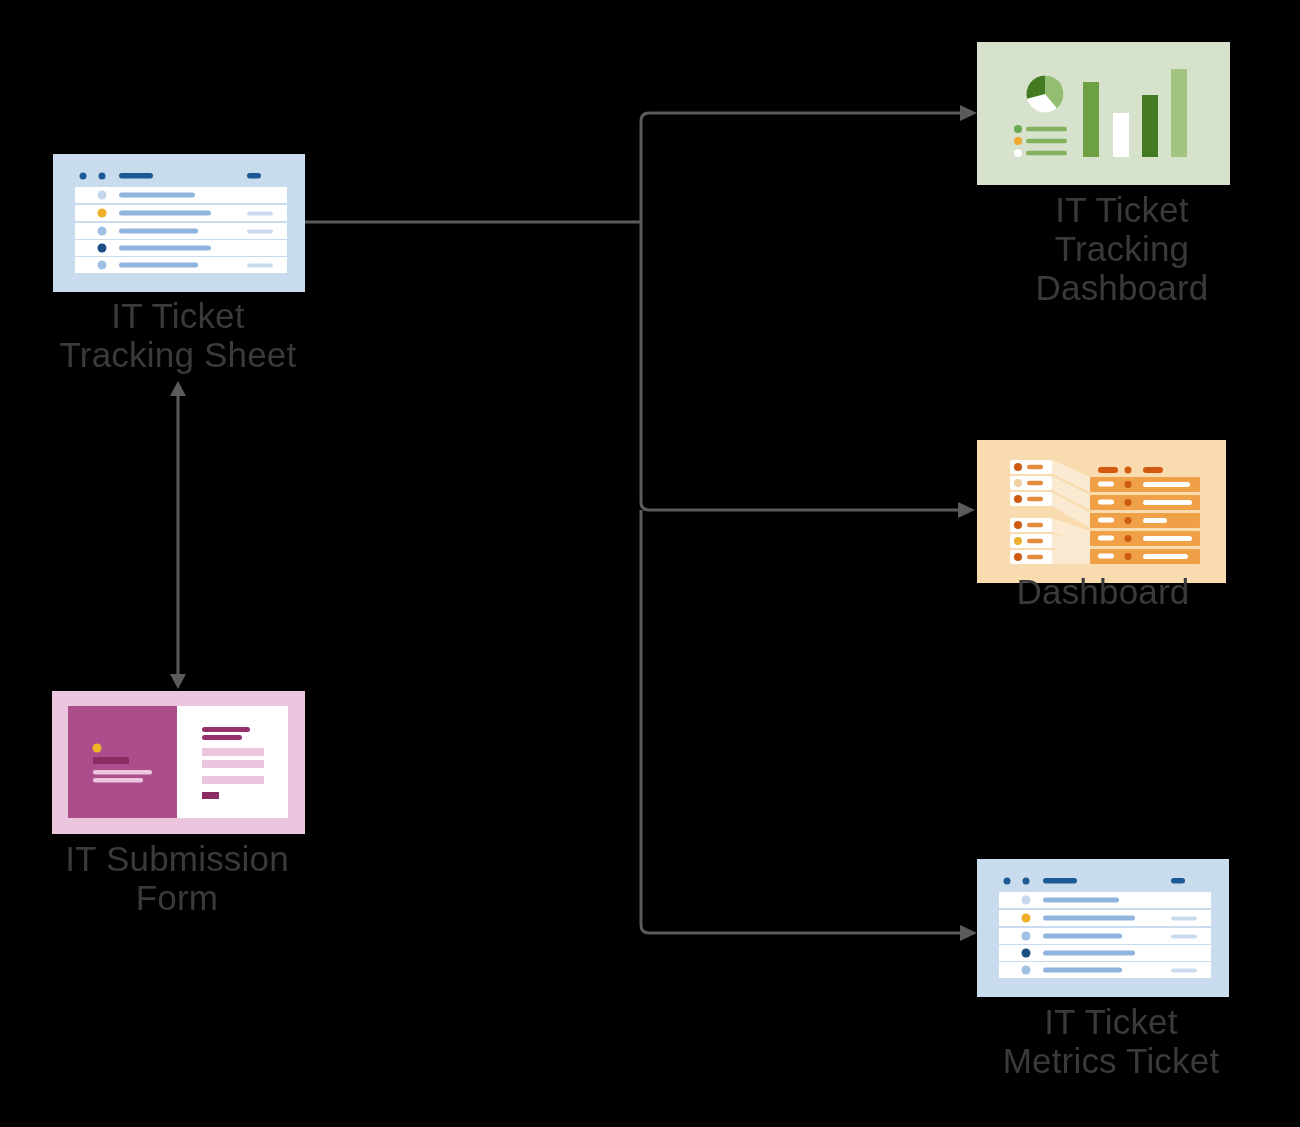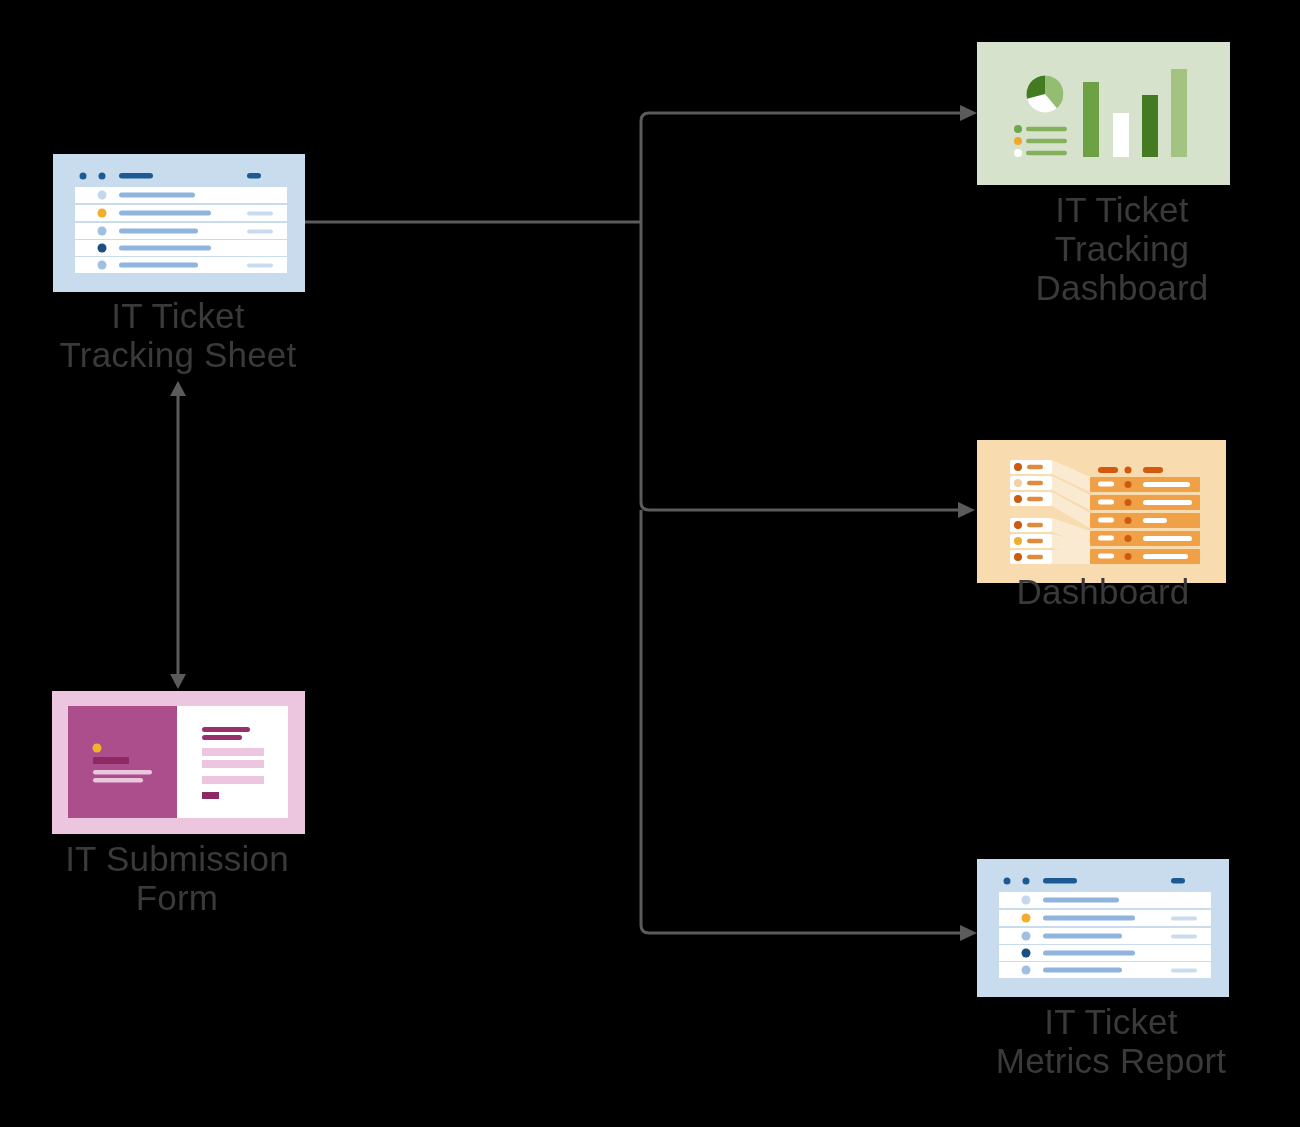--- a/index.html
+++ b/index.html
@@ -215,16 +215,16 @@
       <circle cx="49" cy="94" r="4.5" fill="#1b4f82"></circle>
       <rect x="66" y="91.5" width="92" height="5" rx="2.5" fill="#8fb4de"></rect>
       <rect x="22" y="103" width="212" height="16" fill="#fff"></rect>
       <circle cx="49" cy="111" r="4.5" fill="#9fbfe3"></circle>
       <rect x="66" y="108.5" width="79" height="5" rx="2.5" fill="#8fb4de"></rect>
       <rect x="194" y="109.5" width="26" height="4" rx="2" fill="#cbdbee"></rect>
     </g>
   </svg>
   <div id="label-metrics-sheet" class="node-label">
     <span class="label-line">IT Ticket</span>
-    <span class="label-line">Metrics Report</span>
+    <span class="label-line">Metrics Ticket</span>
   </div>
 
 </div>
 
 </body></html>

